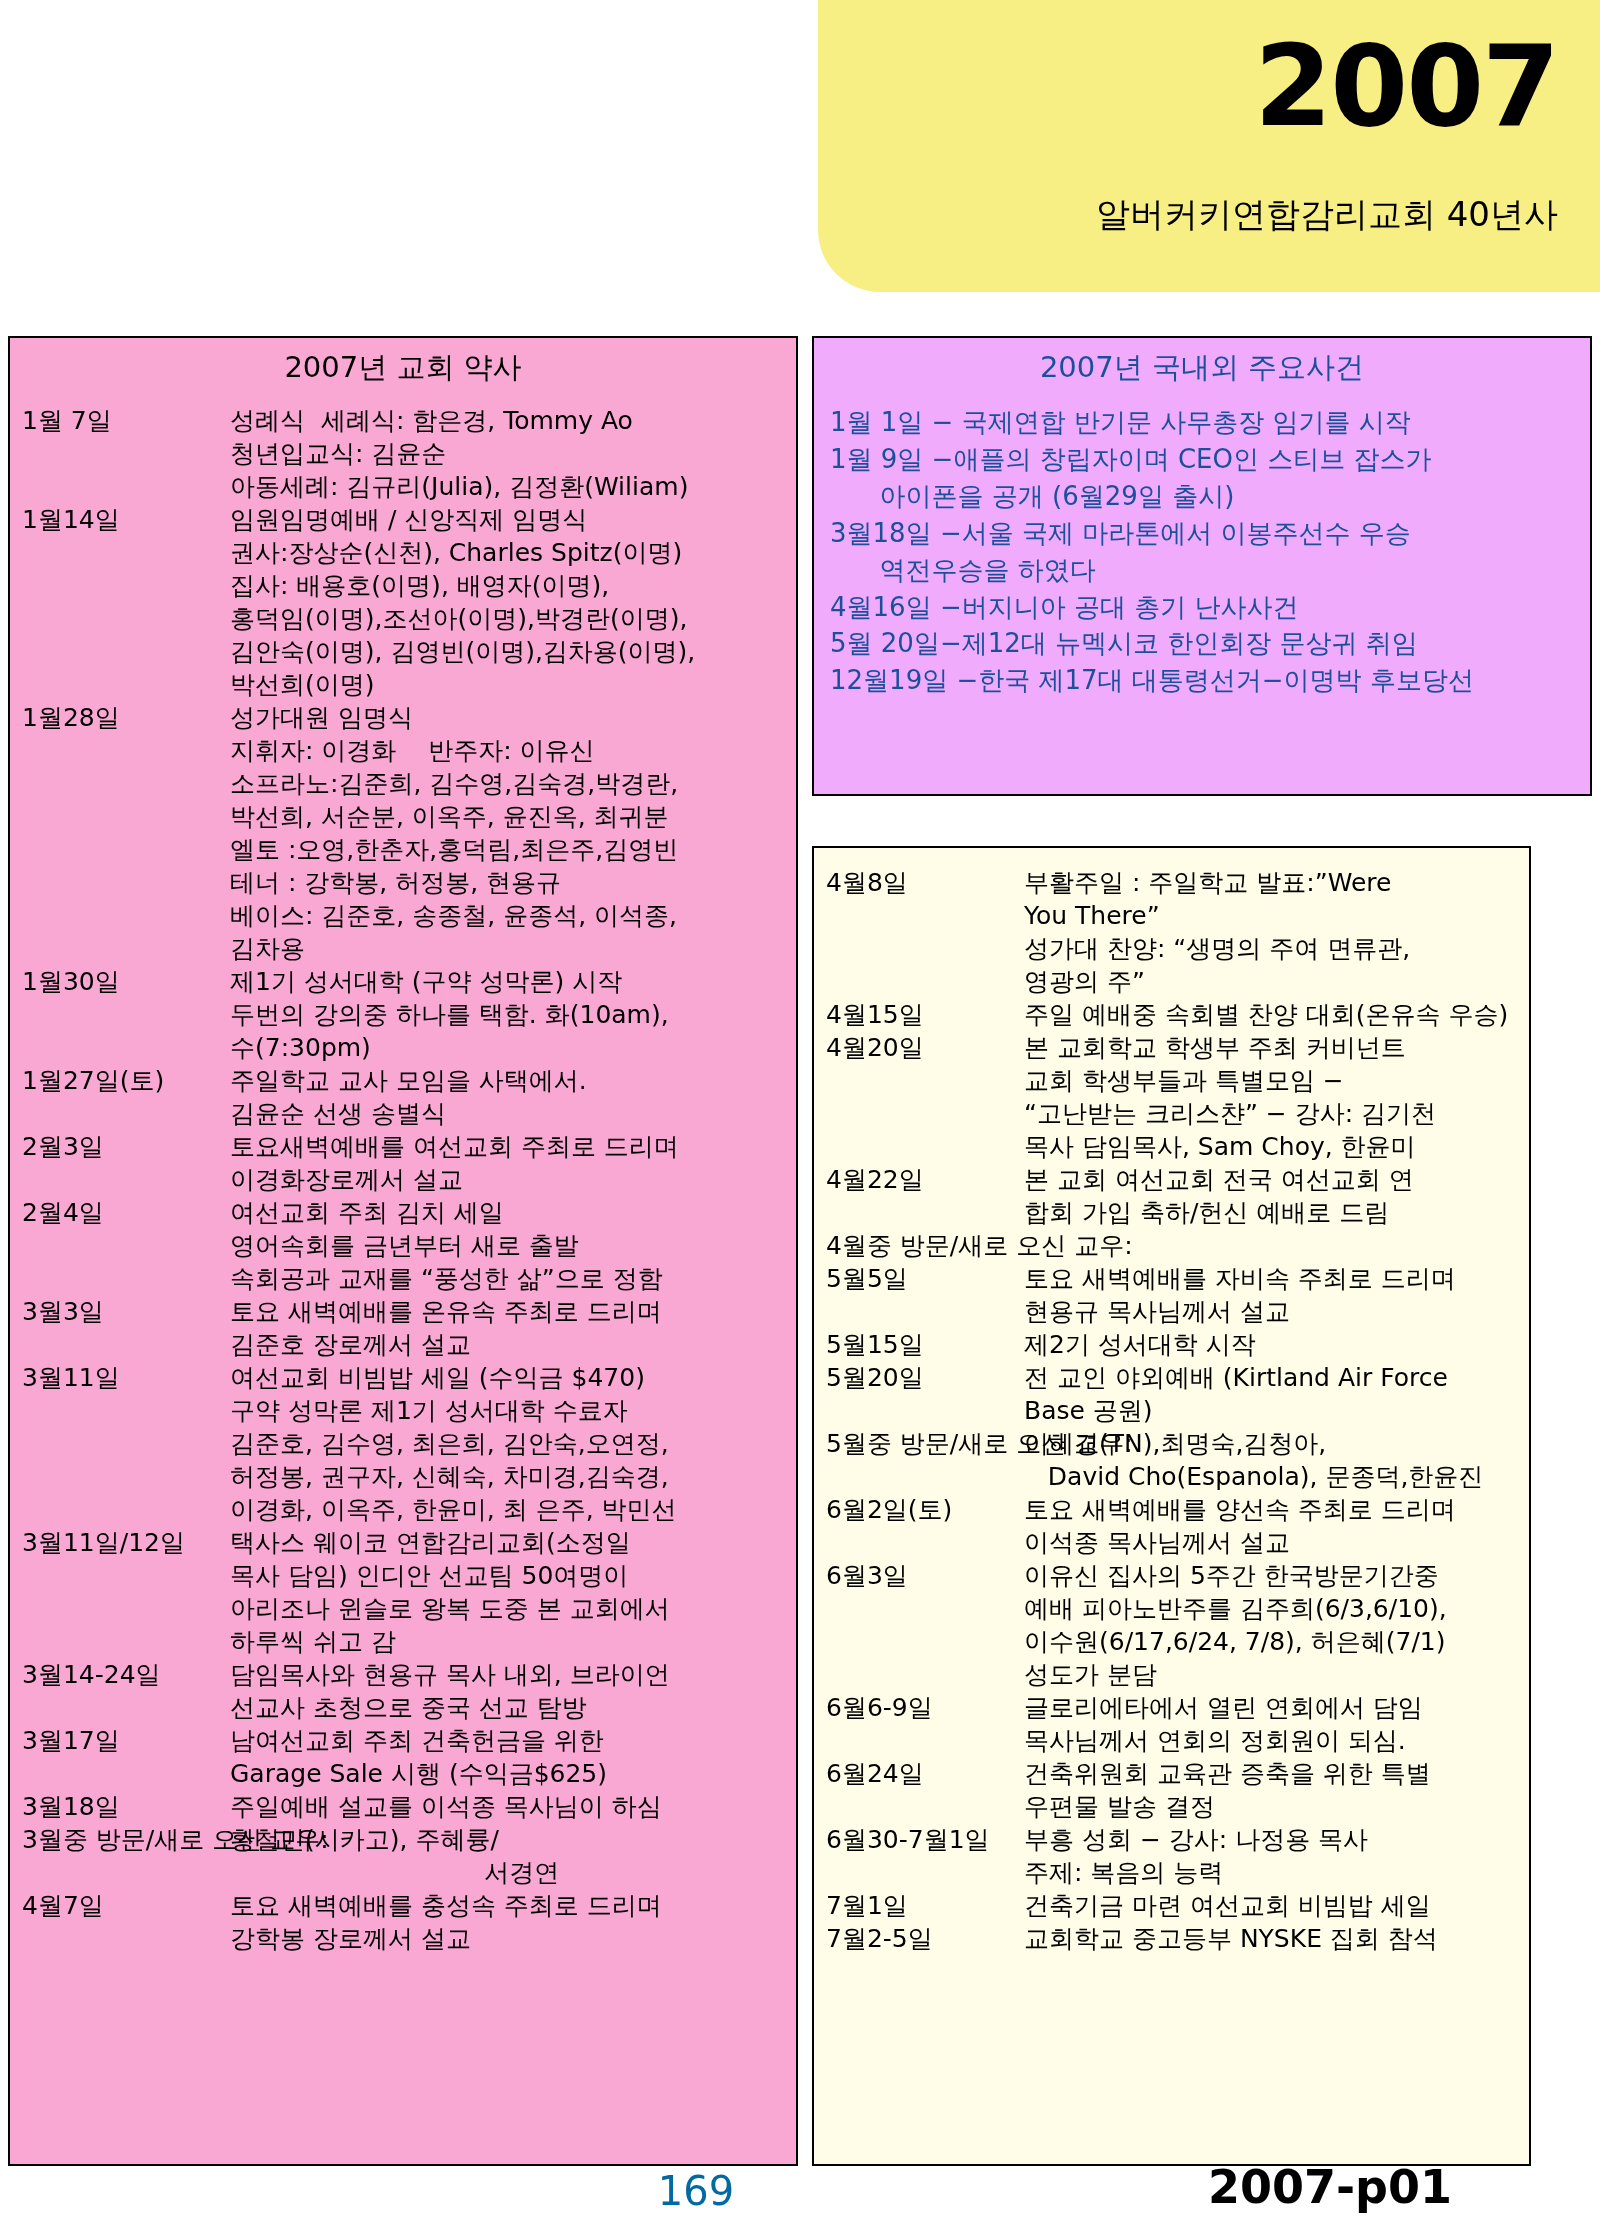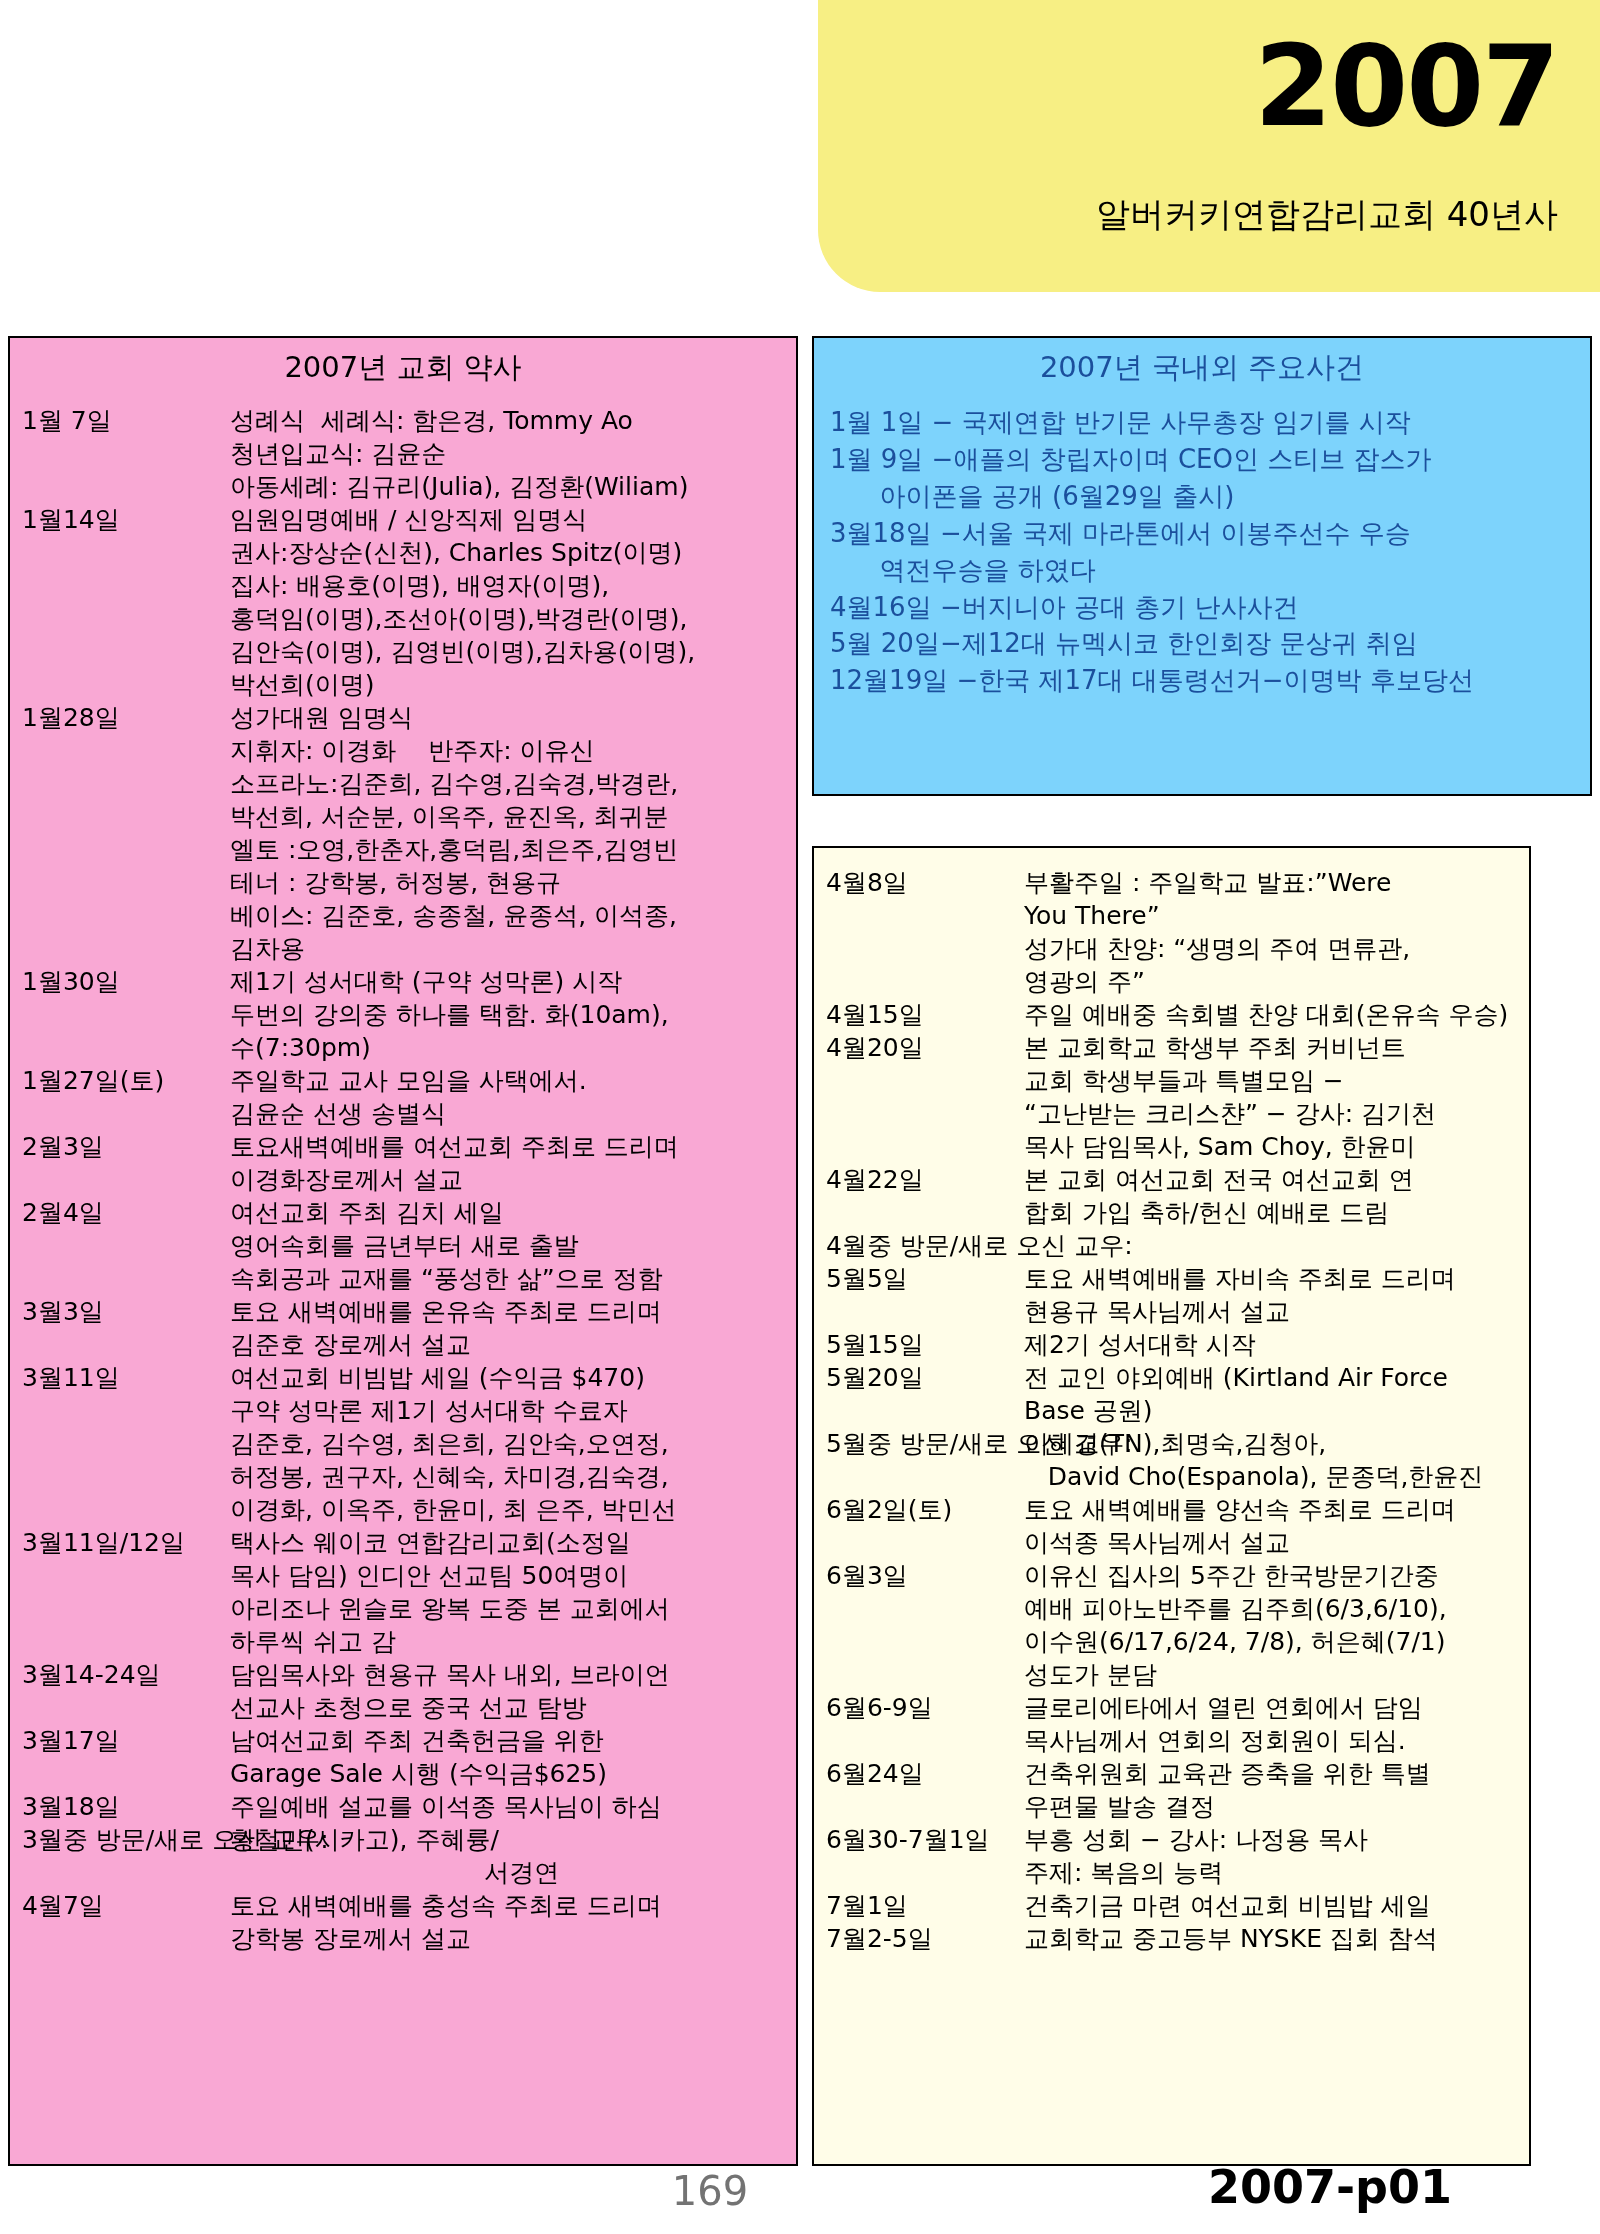--- a/index.html
+++ b/index.html
@@ -61,21 +61,21 @@
     background: #f9a8d4;
     box-sizing: border-box;
     padding: 10px 10px 6px 10px;
   }
   .col-right-top {
     position: absolute;
     left: 812px; top: 336px;
     width: 780px;
     height: 460px;
     border: 2px solid #000;
-    background: #7dd3fc;
+    background: #f0abfc;
     box-sizing: border-box;
     padding: 10px 10px 6px 10px;
   }
   .col-right-bottom {
     position: absolute;
     left: 812px; top: 846px;
     width: 719px;
     height: 1320px;
     border: 2px solid #000;
     background: #fffde8;
@@ -123,25 +123,25 @@
     font-size: 26px;
     line-height: 1.42;
     color: #1b4f9c;
     white-space: pre-wrap;
     padding-left: 6px;
   }
 
   
   .page-num {
     position: absolute;
-    left: 630px; top: 2168px;
+    left: 616px; top: 2168px;
     width: 160px;
     text-align: center;
     font-size: 40px;
-    color: #737373;
+    color: #0369a1;
     font-family: "DejaVu Sans", "Liberation Sans", sans-serif;
   }
   .page-code {
     position: absolute;
     left: 1130px; top: 2160px;
     width: 400px;
     text-align: center;
     font-size: 46px;
     font-weight: bold;
     color: #000;

